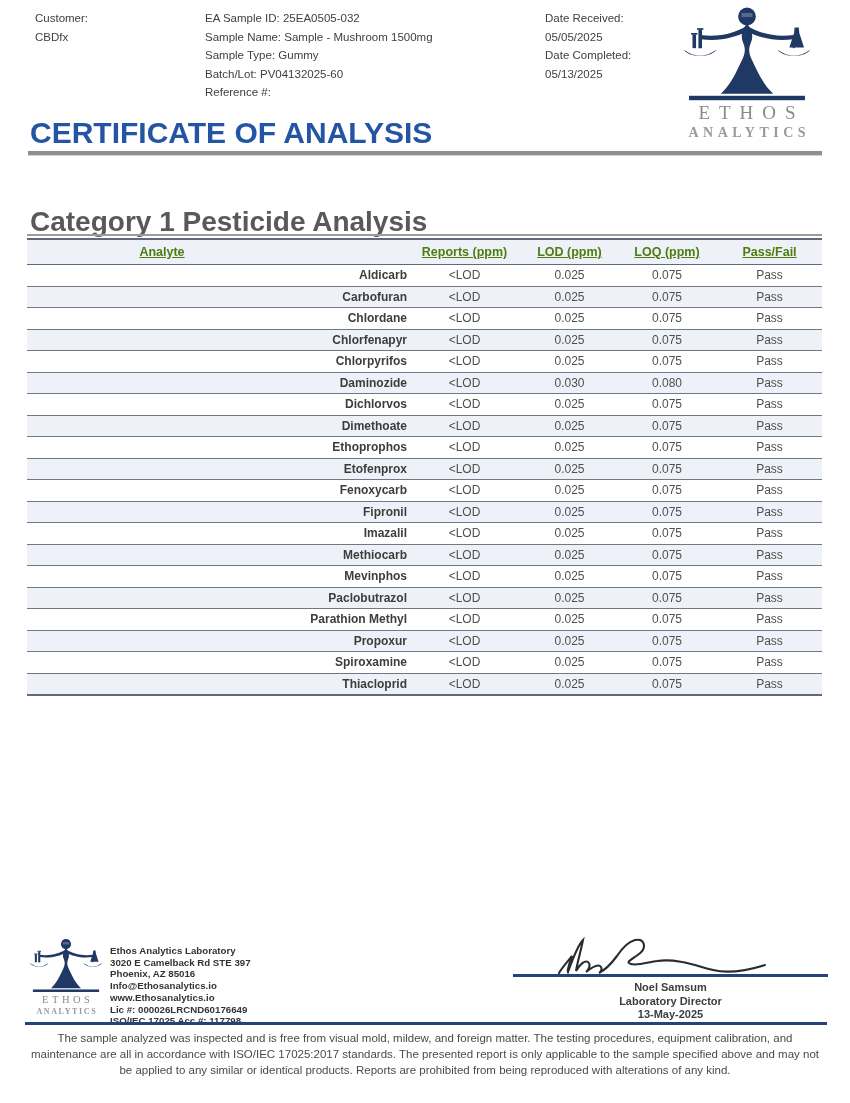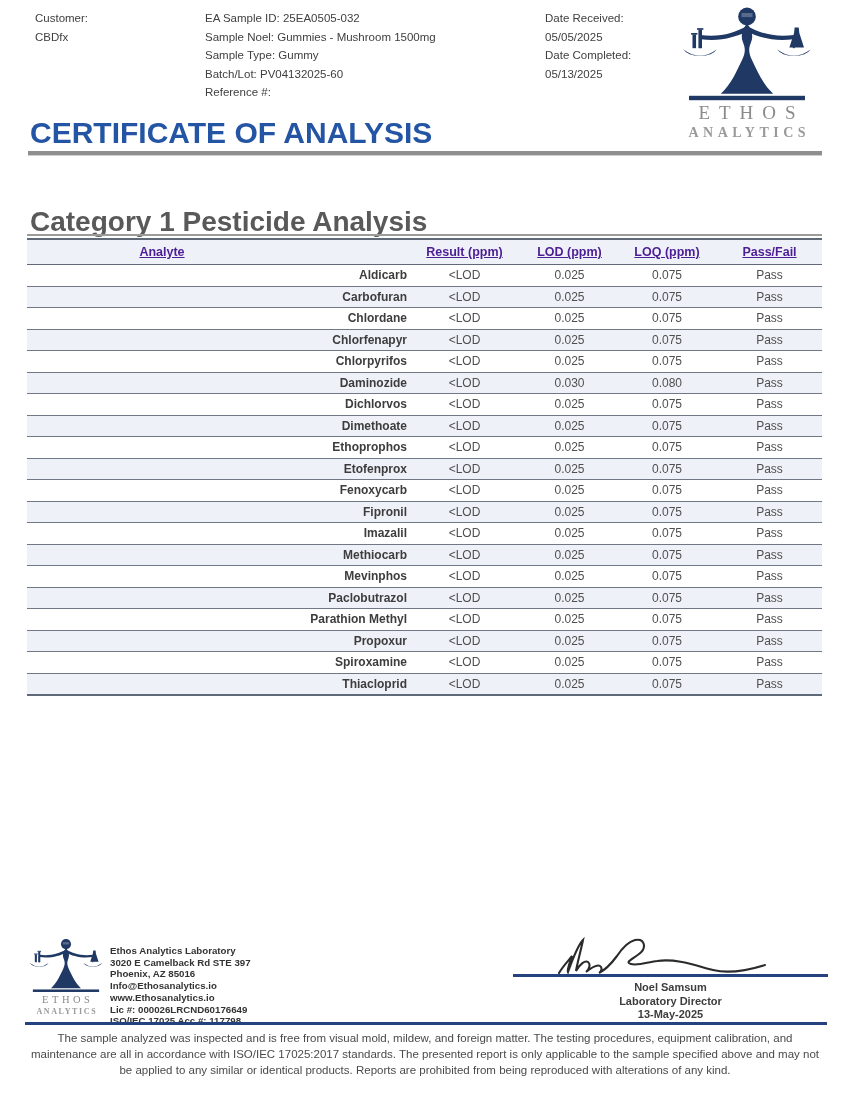--- a/index.html
+++ b/index.html
@@ -26,21 +26,21 @@
   
   .coa-title{position:absolute;left:30px;top:116px;font-size:30px;font-weight:bold;color:#2355a4;}
   .title-rule{position:absolute;left:28px;top:151px;width:794px;height:4px;background:#8f8f8f;border-bottom:1px solid #cfcfcf;}
 
   
   .category-heading{position:absolute;left:30px;top:206px;font-size:28px;font-weight:bold;color:#595959;}
   .category-rule{position:absolute;left:27px;top:234px;width:795px;height:2px;background:#9b9b9b;}
 
   
   table.analytes{position:absolute;left:27px;top:238px;width:795px;border-collapse:collapse;table-layout:fixed;}
-  table.analytes th{font-size:12.5px;font-weight:bold;color:#4c1d95;text-decoration:underline;
+  table.analytes th{font-size:12.5px;font-weight:bold;color:#4d7c0f;text-decoration:underline;
       background:#eef1f7;height:24px;border-top:2px solid #5f6977;border-bottom:1px solid #5f6977;text-align:center;padding:0;}
   table.analytes th.col-analyte{padding-right:110px;}
   table.analytes td{font-size:12px;height:20.5px;border-bottom:1px solid #6f7884;text-align:center;color:#4f4f4f;padding:0;}
   table.analytes td.col-analyte{text-align:right;padding-left:6px;font-weight:bold;color:#3d3d3d;}
   table.analytes tbody tr:nth-child(even){background:#eef1f7;}
   table.analytes tbody tr:last-child td{border-bottom:2px solid #5f6977;}
 
   
   .lab-block{position:absolute;left:110px;top:945px;font-size:9.7px;font-weight:bold;line-height:11.7px;color:#333333;}
   .sig-scribble{position:absolute;left:553px;top:928px;width:222px;height:50px;}
@@ -87,21 +87,21 @@
 
 <div class="page">
 
   <div class="customer-block">
     <div class="info-line">Customer:</div>
     <div class="info-line">CBDfx</div>
   </div>
 
   <div class="sample-block">
     <div class="info-line">EA Sample ID: 25EA0505-032</div>
-    <div class="info-line">Sample Noel: Gummies - Mushroom 1500mg</div>
+    <div class="info-line">Sample Name: Sample - Mushroom 1500mg</div>
     <div class="info-line">Sample Type: Gummy</div>
     <div class="info-line">Batch/Lot: PV04132025-60</div>
     <div class="info-line">Reference #:</div>
   </div>
 
   <div class="dates-block">
     <div class="info-line">Date Received:</div>
     <div class="info-line">05/05/2025</div>
     <div class="info-line">Date Completed:</div>
     <div class="info-line">05/13/2025</div>
@@ -125,21 +125,21 @@
     <colgroup>
       <col style="width:380px">
         <col style="width:115px">
         <col style="width:95px">
         <col style="width:100px">
         <col style="width:105px">
     </colgroup>
     <thead>
       <tr>
         <th class="col-analyte">Analyte</th>
-        <th>Result (ppm)</th>
+        <th>Reports (ppm)</th>
         <th>LOD (ppm)</th>
         <th>LOQ (ppm)</th>
         <th>Pass/Fail</th>
       </tr>
     </thead>
     <tbody>
         <tr>
           <td class="col-analyte">Aldicarb</td>
           <td class="col-result">&lt;LOD</td>
           <td class="col-lod">0.025</td>

